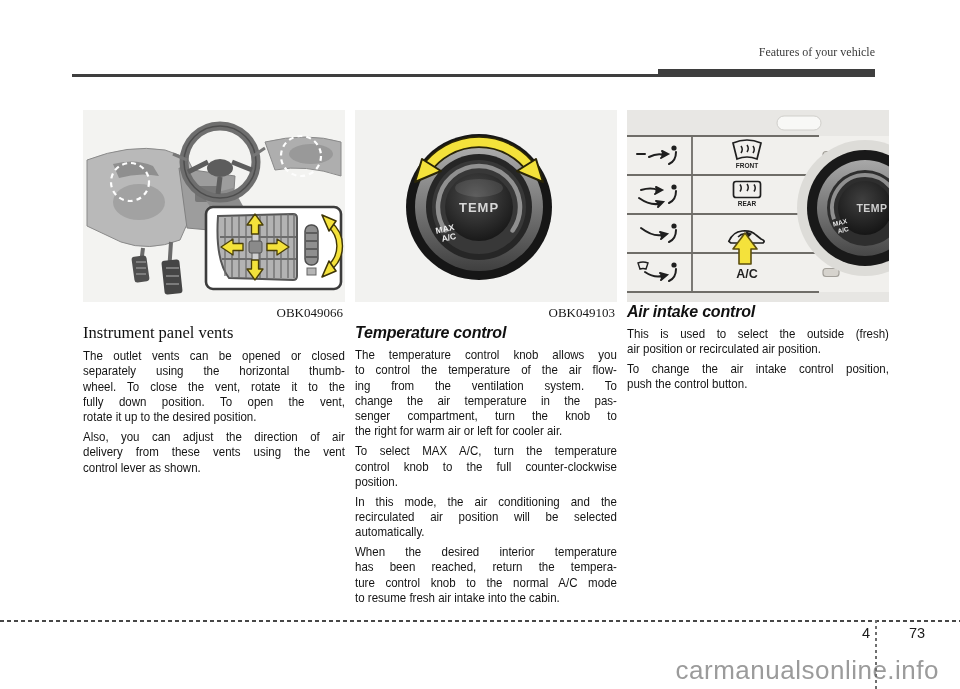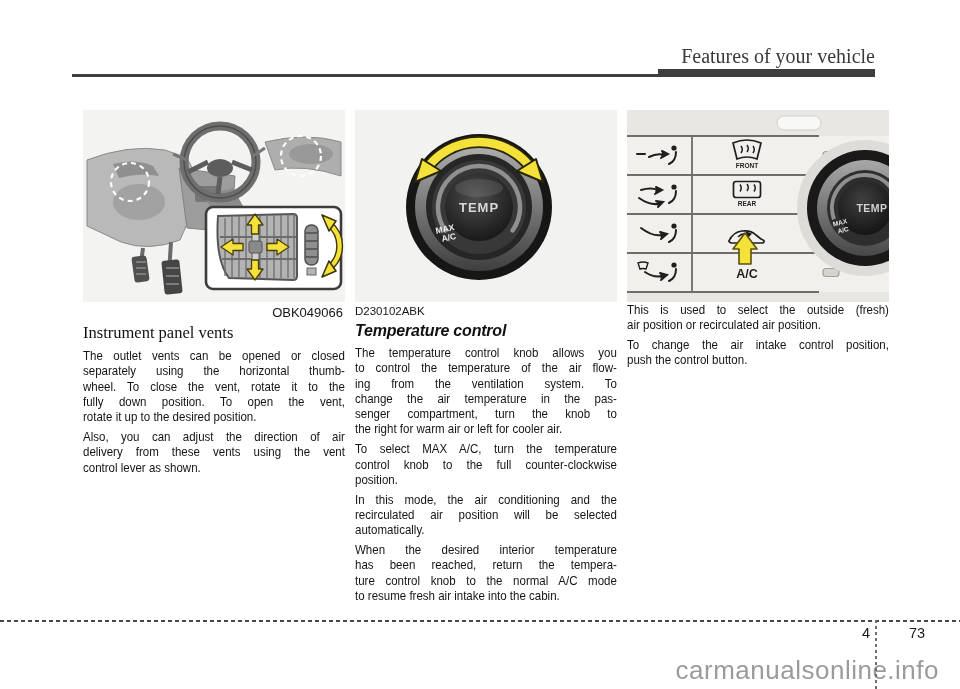--- a/index.html
+++ b/index.html
@@ -1,28 +1,28 @@
 <!DOCTYPE html>
 <html><head>
 <meta charset="utf-8">
 <style>
   html,body{margin:0;padding:0;background:#ffffff;}
   .page{position:relative;width:960px;height:689px;background:#fff;overflow:hidden;
         font-family:"Liberation Sans",sans-serif;color:#1a1a1a;}
   
   .hdr-title{position:absolute;top:45px;right:85px;font-family:"Liberation Serif",serif;
-             font-size:20px;color:#3a3a3a;}
+             font-size:12px;color:#3a3a3a;}
   .hdr-bar{position:absolute;top:69px;left:658px;width:217px;height:8px;background:#3e3e3e;}
   .hdr-line{position:absolute;top:74px;left:72px;width:587px;height:3px;background:#3e3e3e;}
   
   .content{position:absolute;left:83px;top:110px;width:806px;display:grid;
            grid-template-columns:262px 262px 262px;column-gap:10px;}
   .figure{width:262px;height:192px;background:#f3f3f1;}
   .figure svg{display:block;}
-  .caption{font-size:13px;line-height:15px;text-align:right;margin:3px 2px 3px 0;color:#161616;}
+  .caption{font-size:13px;line-height:15px;text-align:right;margin:3px 2px 3px 0;color:#161616;font-family:Liberation Serif, serif;}
   .code{font-size:11.5px;line-height:13px;margin:3px 0 3px;color:#161616;}
   .h-serif{font-family:"Liberation Serif",serif;font-weight:normal;font-size:16.5px;
            line-height:19px;margin:2px 0 6px;color:#111;}
   .h-italic{font-style:italic;font-weight:bold;font-size:16px;line-height:19px;
             margin:0 0 5px;letter-spacing:-0.2px;color:#111;}
   .body-text{width:300px;transform:scaleX(0.873);transform-origin:0 0;
              font-size:13.2px;line-height:15.3px;color:#141414;}
   .para{margin:0 0 4.5px;}
   .tl{text-align:justify;text-align-last:justify;white-space:nowrap;}
   .tl.tl-last{text-align-last:left;}
@@ -147,21 +147,21 @@
             </g>
           </g>
           <g>
             <path d="M70.8,59.7 A65,65 0 0 1 177.2,59.7" fill="none" stroke="#2a2507" stroke-width="12"></path>
             <path d="M70.8,59.7 A65,65 0 0 1 177.2,59.7" fill="none" stroke="#f4e23b" stroke-width="8.5"></path>
             <path d="M60,72 L67,49 L86,61 Z" fill="#f4e23b" stroke="#2a2507" stroke-width="2" stroke-linejoin="round"></path>
             <path d="M188,72 L181,49 L162,61 Z" fill="#f4e23b" stroke="#2a2507" stroke-width="2" stroke-linejoin="round"></path>
           </g>
         </svg>
       </div>
-      <div class="code">D230102ABK</div>
+      <div class="caption">OBK049103</div>
       <div class="h-italic">Temperature control</div>
       <div class="body-text">
         <div class="para">
             <div class="tl">The temperature control knob allows you</div>
             <div class="tl">to control the temperature of the air flow-</div>
             <div class="tl">ing from the ventilation system. To</div>
             <div class="tl">change the air temperature in the pas-</div>
             <div class="tl">senger compartment, turn the knob to</div>
             <div class="tl tl-last">the right for warm air or left for cooler air.</div>
           </div>
@@ -268,20 +268,21 @@
             <path d="M207,109.3 A33,33 0 1 1 269,109.3" fill="none" stroke="#8f8f8f" stroke-width="4"></path>
             <circle cx="238" cy="98" r="27" fill="url(#kg3)"></circle>
             <text x="245" y="102" font-size="10.5" font-weight="bold" letter-spacing="0.5" fill="#d0d0d0" text-anchor="middle" font-family="Liberation Sans, sans-serif">TEMP</text>
             <g transform="rotate(-14 213 118)" fill="#e8e8e8" font-weight="bold" font-size="6.5" font-family="Liberation Sans, sans-serif">
               <text x="207" y="115">MAX</text>
               <text x="210" y="123">A/C</text>
             </g>
           </g>
         </svg>
       </div>
+      <div class="h-italic">Air intake control</div>
       <div class="body-text">
         <div class="para">
             <div class="tl">This is used to select the outside (fresh)</div>
             <div class="tl tl-last">air position or recirculated air position.</div>
           </div>
         <div class="para">
             <div class="tl">To change the air intake control position,</div>
             <div class="tl tl-last">push the control button.</div>
           </div>
       </div>

